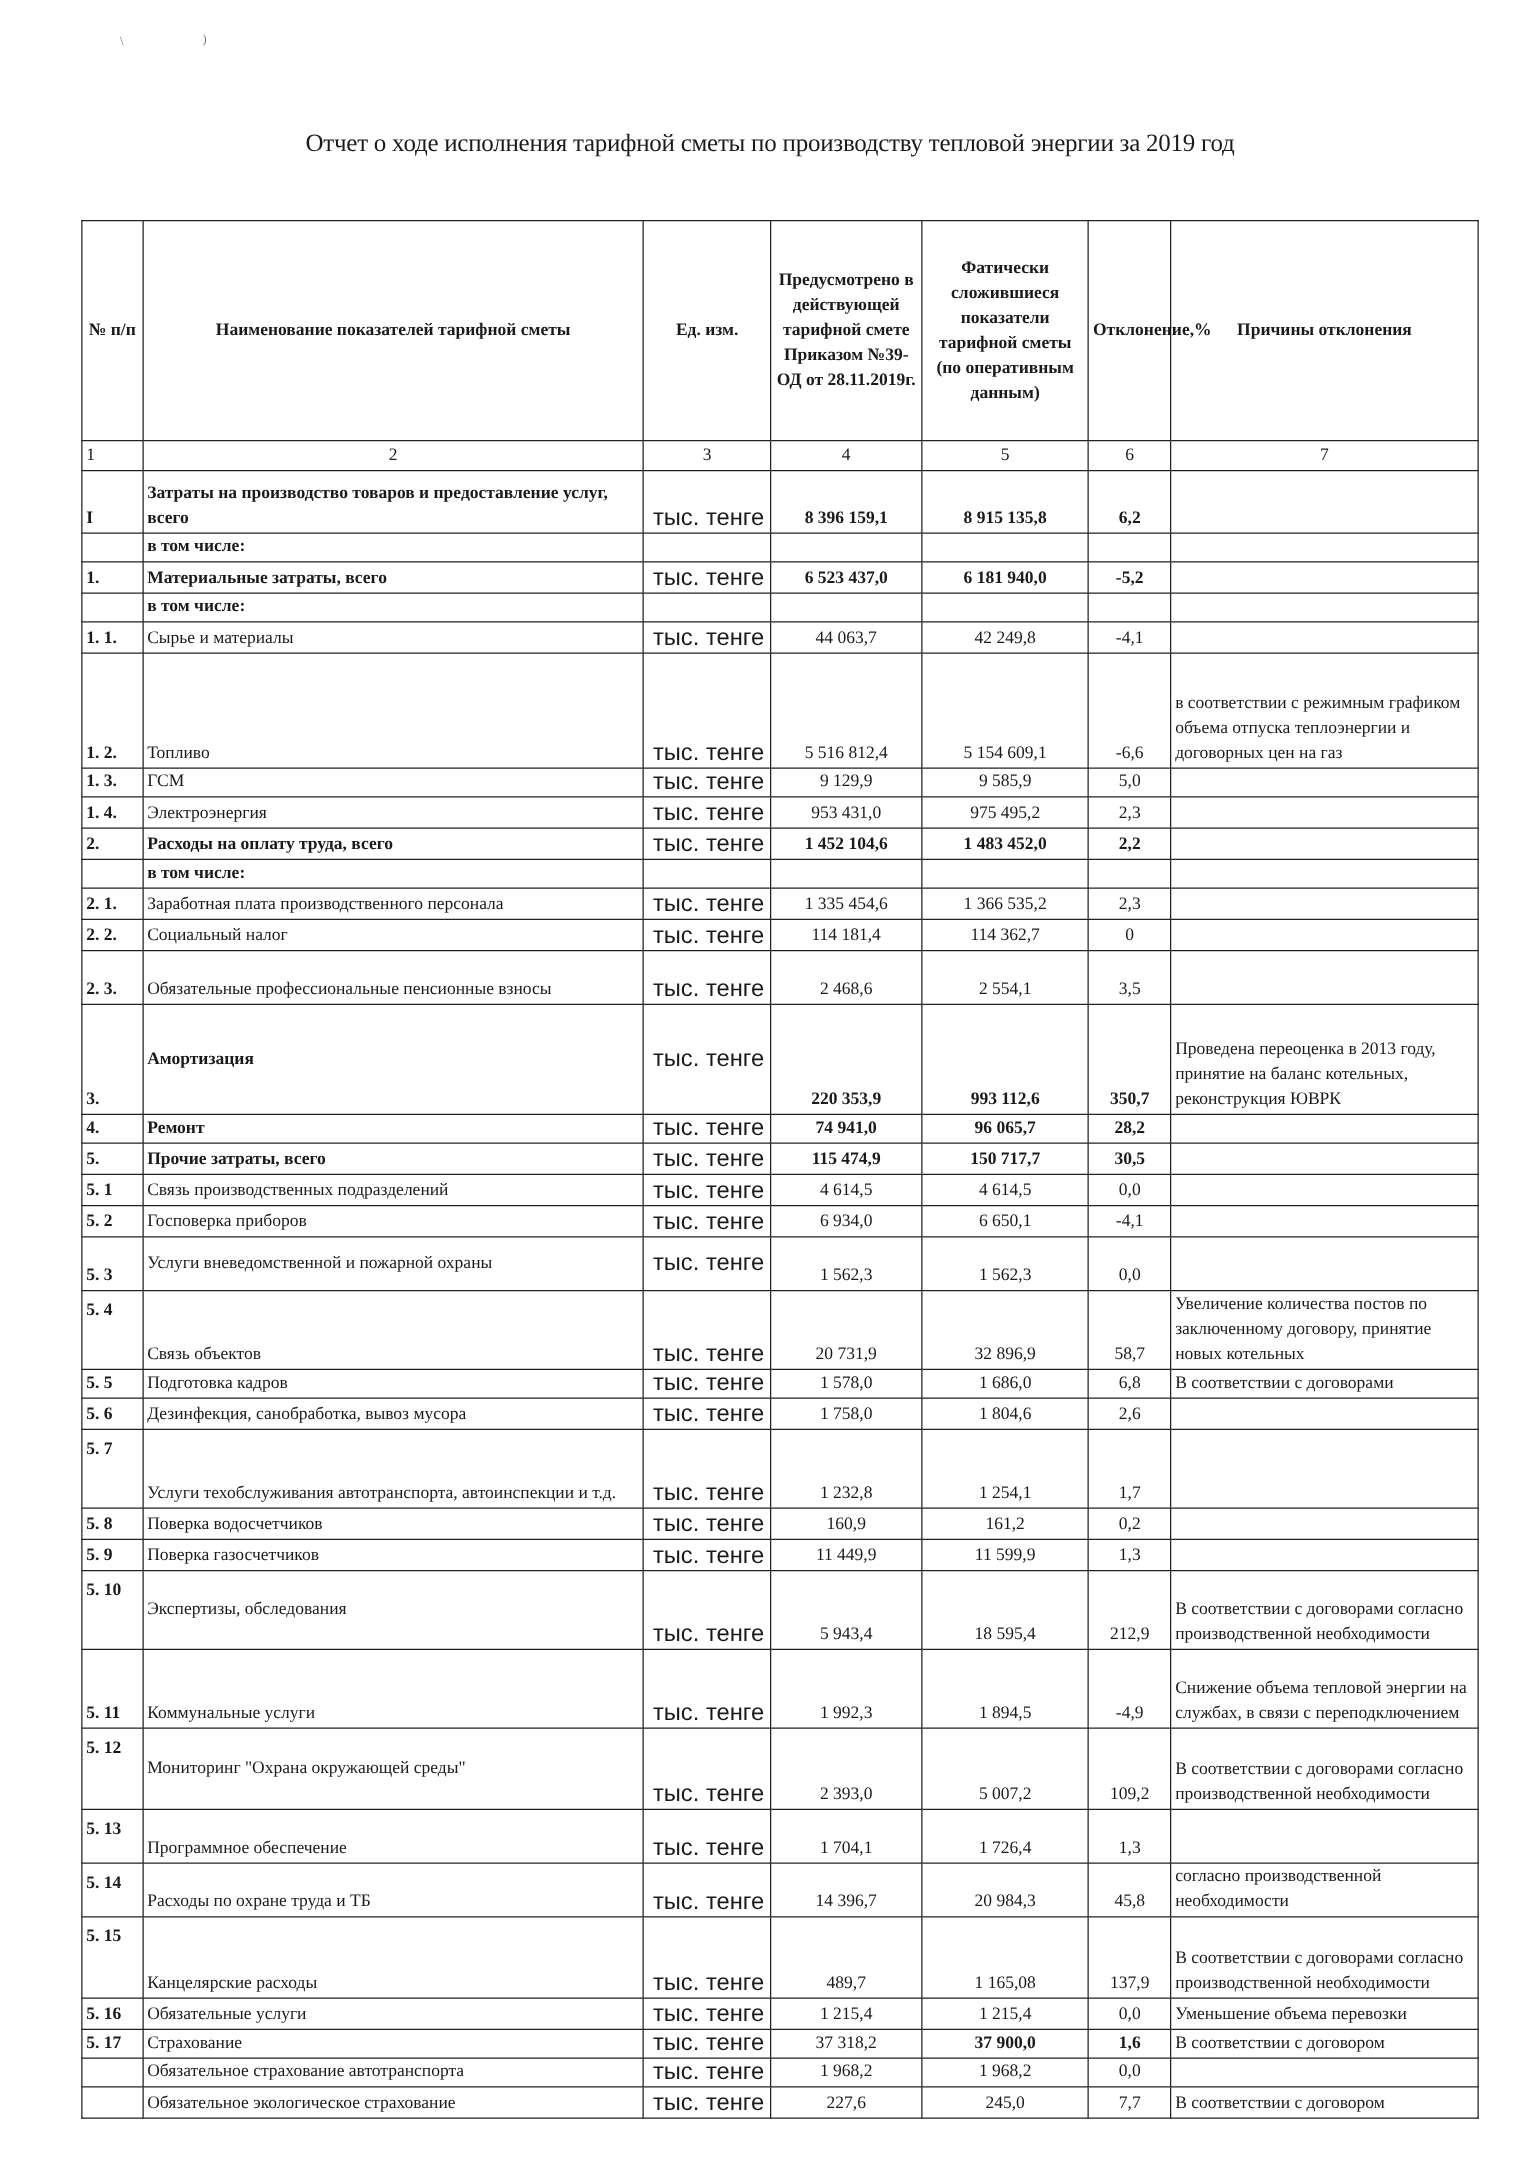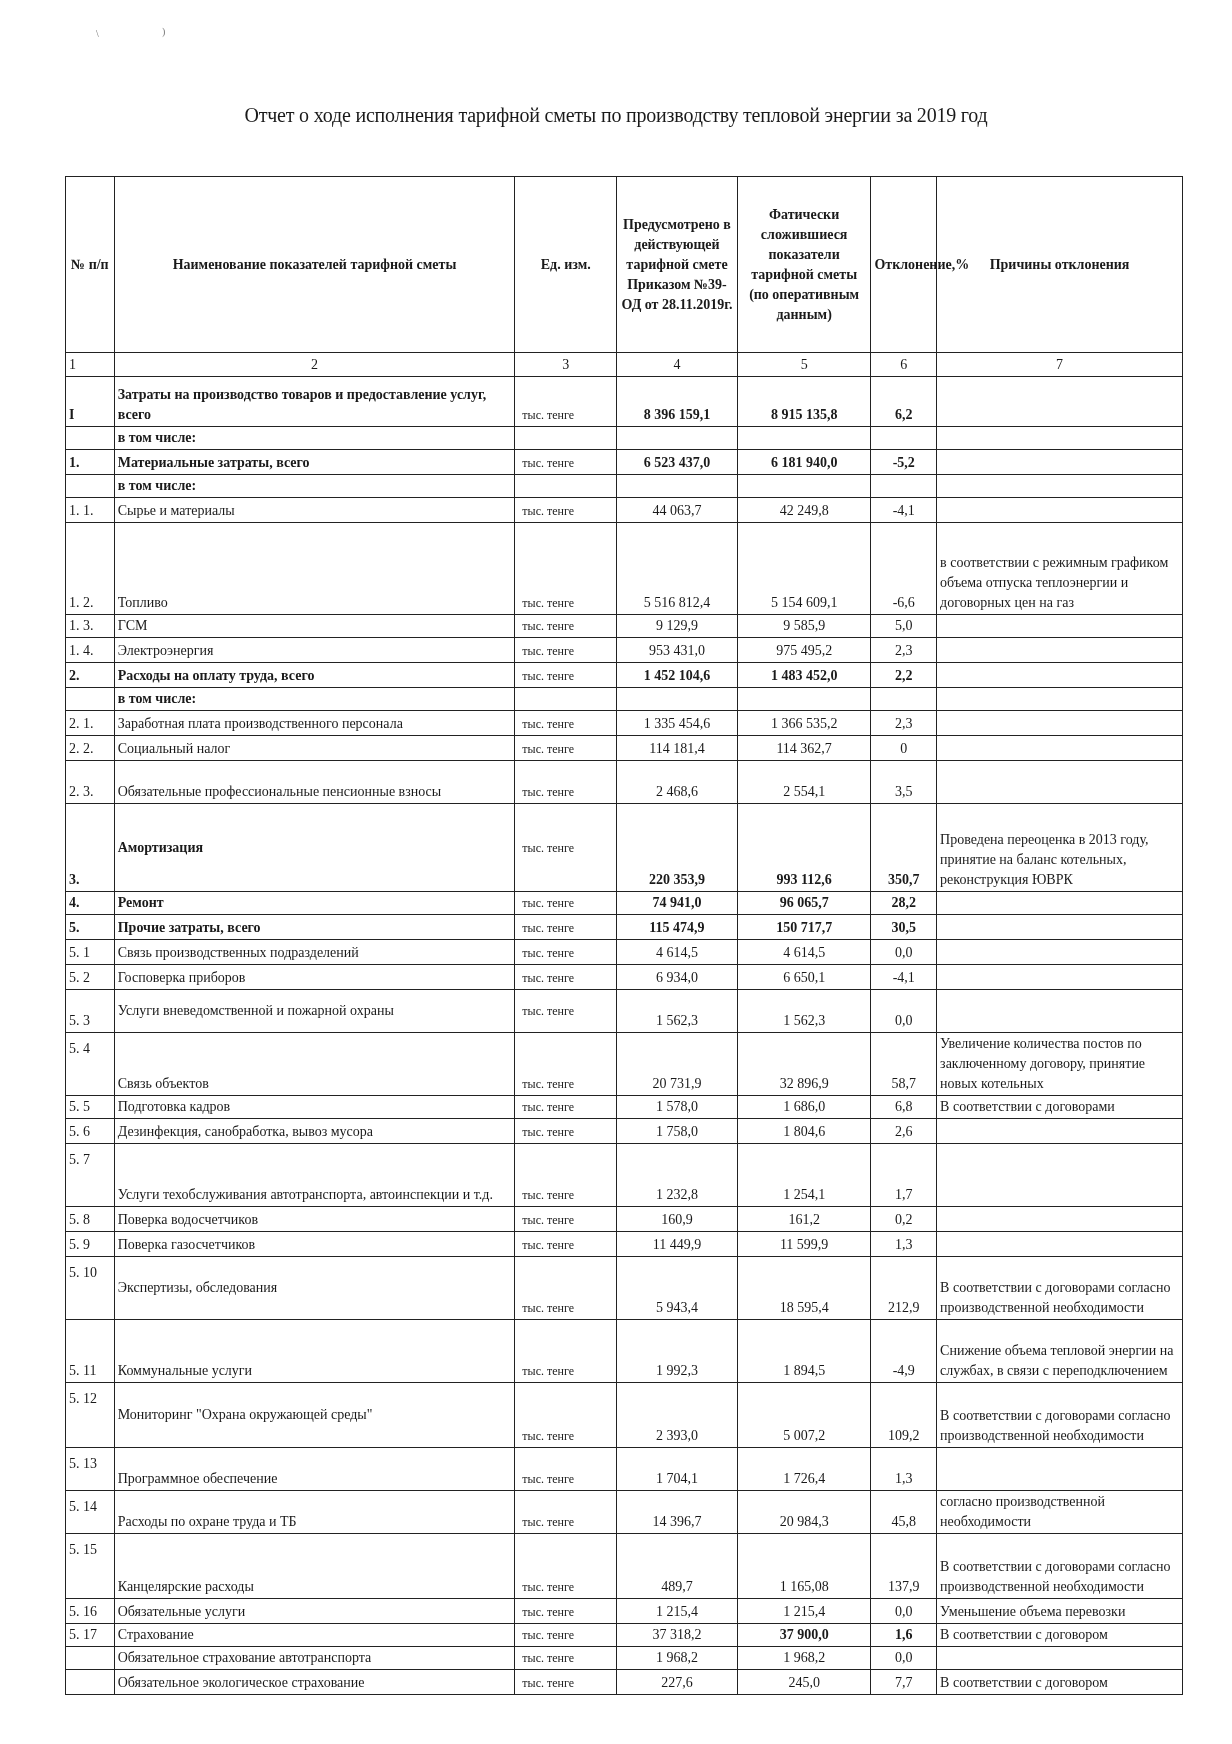--- a/index.html
+++ b/index.html
@@ -24,22 +24,22 @@
     th.num { text-align: center; }
     .c1 { width: 46px; }
     .c2 { width: 378px; }
     .c3 { width: 96px; }
     .c4 { width: 114px; }
     .c5 { width: 126px; }
     .c6 { width: 62px; }
     .c7 { width: 232px; }
     tr.colnums td { text-align: center; vertical-align: middle; height: 21px; }
     tr.colnums td:first-child { text-align: left; }
-    td.no { text-align: left; }
-    td.unit { text-align: left; padding-left: 7px; font-family: Liberation Serif, serif; font-size: 12px; }
+    td.no { text-align: left; font-weight: bold; }
+    td.unit { text-align: left; padding-left: 7px; font-family: Liberation Sans, sans-serif; font-size: 19px; }
     td.val, td.pct { text-align: center; }
     td.reason { text-align: left; line-height: 20px; font-size: 14px; }
     tr.bold td.no, tr.bold td.name, tr.bold td.val, tr.bold td.pct { font-weight: bold; }
     tr.sub td.name { font-weight: bold; }
     .b { font-weight: bold; margin-top: 20px; }
   </style>
 </head>
 <body>
 
 <span class="scan-mark" style="left:96px; top:28px;">\</span>

